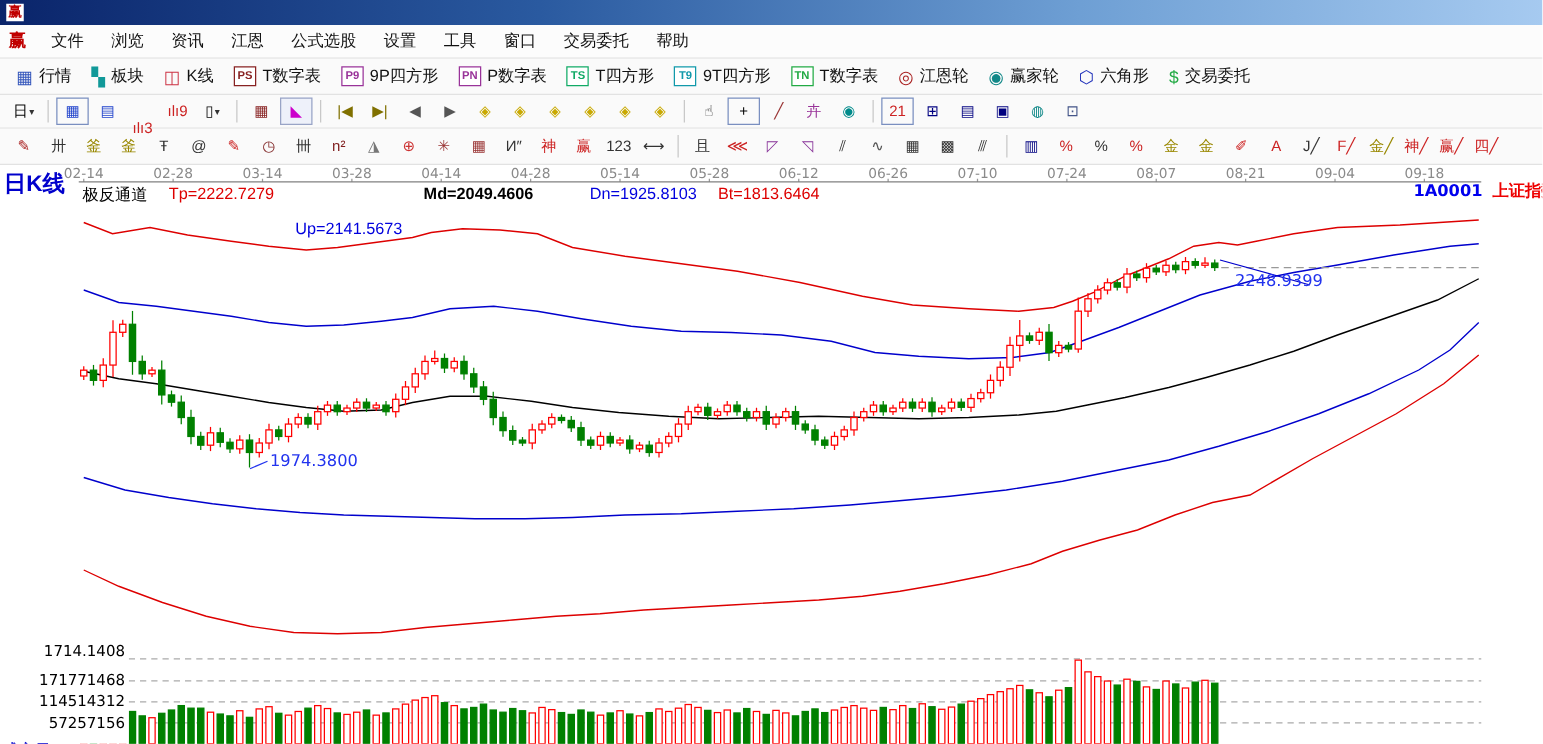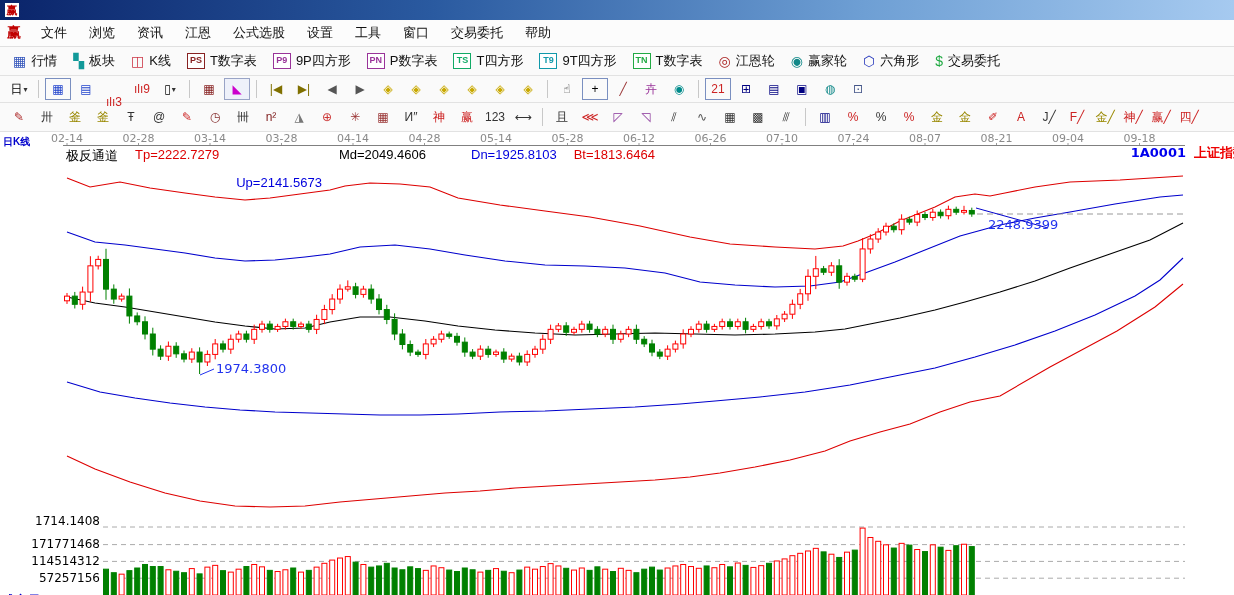--- a/index.html
+++ b/index.html
@@ -22,21 +22,21 @@
   #toolbar2{height:26px;}
   #toolbar3{height:28px;}
   .tb-btn{min-width:22px;height:20px;display:flex;align-items:center;justify-content:center;
     font-size:12px;padding:0 1px;margin:0 1px;cursor:default;border:1px solid transparent;}
   .tb-btn.boxed{border:1px solid #7a8fc0;}
   .tb-btn.pressed{border:1px solid #99a4c6;background:#eef1fa;}
   .caret{font-size:8px;color:#333;margin-left:1px;}
   .tsep{width:1px;height:18px;background:#c8c8c8;margin:0 5px;flex:0 0 auto;}
   .chart{position:relative;width:1234px;height:467px;background:#fff;}
   .chart svg{position:absolute;left:0;top:0;}
-  .period-label{position:absolute;left:3px;top:3px;color:#0000cc;font-weight:bold;font-size:10px;}
+  .period-label{position:absolute;left:3px;top:3px;color:#0000cc;font-weight:bold;font-size:18px;}
   .indicator-row{position:absolute;left:66px;top:15px;display:flex;gap:17px;font-size:13px;white-space:nowrap;}
   .bottom-partial{position:absolute;left:2px;top:460px;height:7px;overflow:hidden;color:#0000cc;
     font-size:13px;font-weight:bold;}
   text{font-family:"DejaVu Sans","Liberation Sans",sans-serif;}
   .ax{font-size:11px;fill:#8a8a8a;}
   .num{font-size:12px;fill:#000;}
   .anno{font-size:13px;fill:#2233ee;}
 </style>
 </head>
 <body>
@@ -759,19 +759,19 @@
         <line x1="200" y1="371" x2="214" y2="365" stroke="#2233ee"></line>
         <text x="216" y="369" class="anno">1974.3800</text>
         <text x="1246" y="153" text-anchor="end" font-size="13" font-weight="bold"><tspan fill="#0000ee">1A0001</tspan><tspan fill="#ee0000" dx="8">上证指数</tspan></text>
       </g>
     </svg>
   <div class="period-label">日K线</div>
   <div class="indicator-row" id="indicator-row">
       <span>极反通道</span>
       <span style="color: rgb(221, 0, 0);">Tp=2222.7279</span>
       <span style="color: rgb(0, 0, 221); margin-top: 28px;">Up=2141.5673</span>
-      <span style="color: rgb(0, 0, 0);">Md=2049.4606</span>
+      <span style="color: rgb(0, 0, 0); font-weight: bold;">Md=2049.4606</span>
       <span style="color: rgb(0, 0, 221); margin-left: 28px;">Dn=1925.8103</span>
       <span style="color: rgb(221, 0, 0);">Bt=1813.6464</span>
     </div>
   <div class="bottom-partial">成交量</div>
 
 </div>
 
 </body></html>

